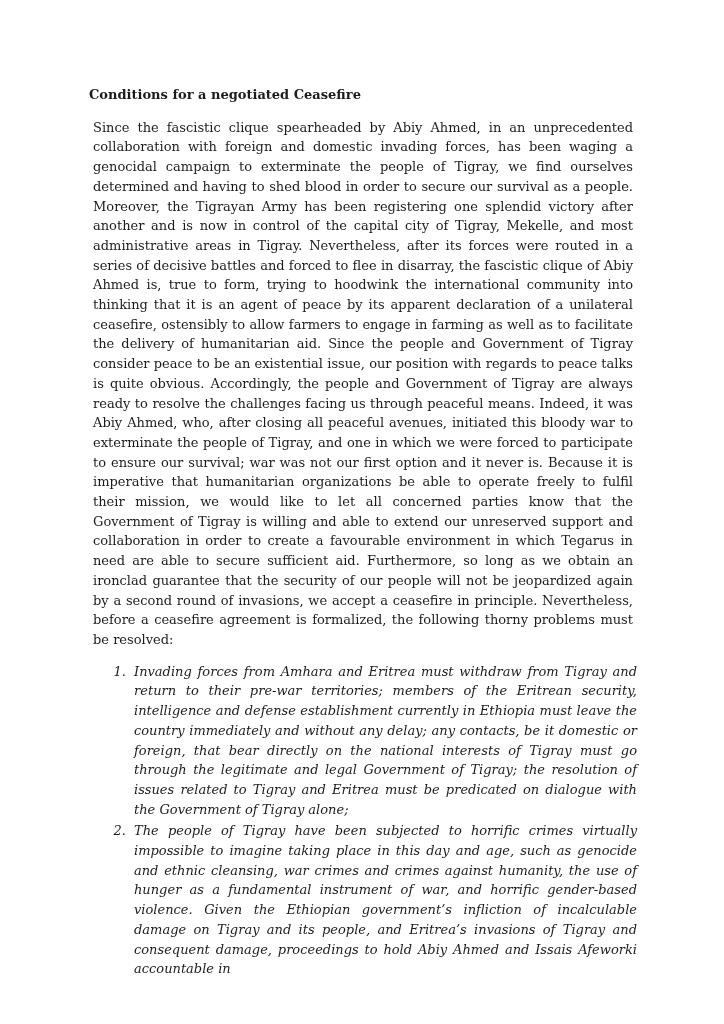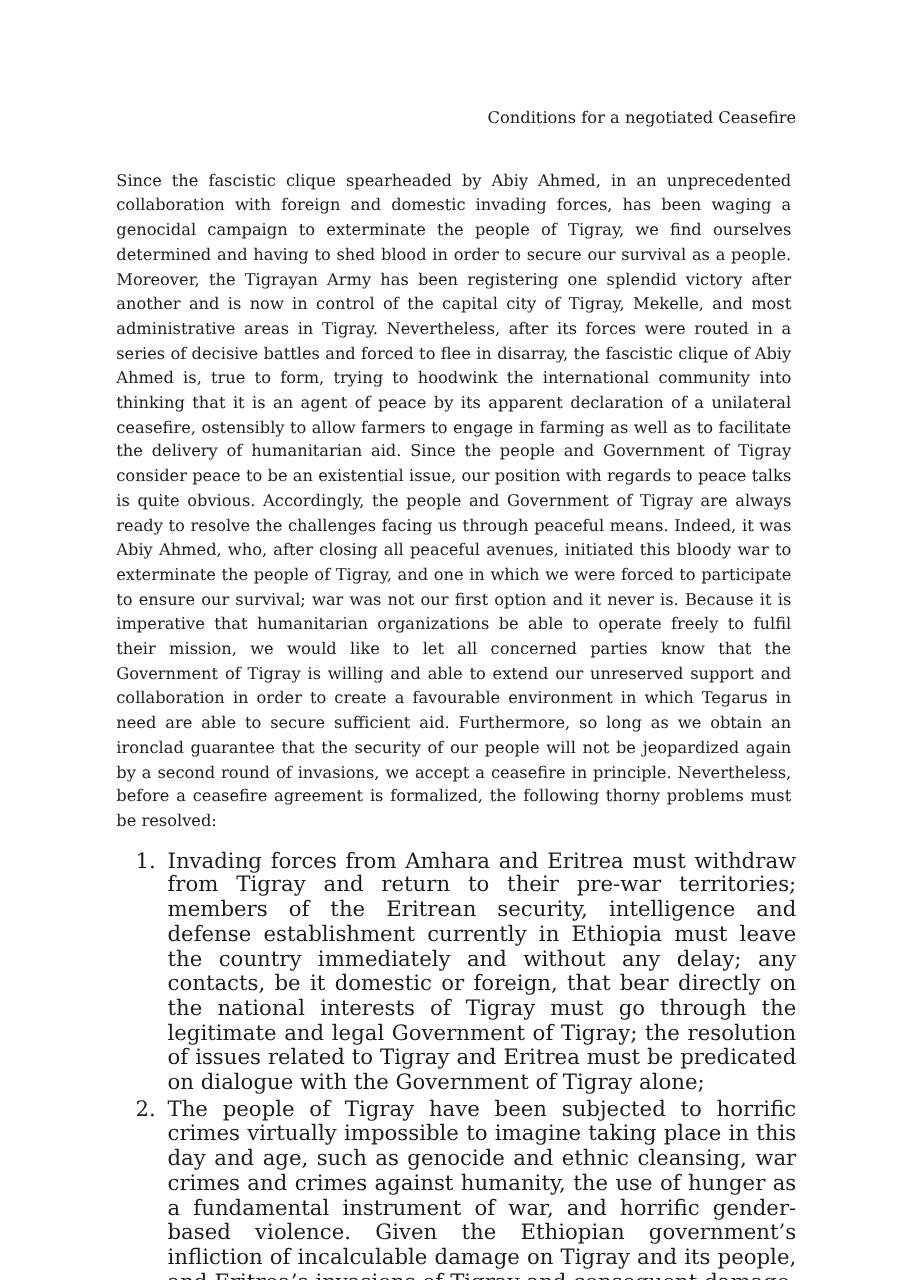--- a/index.html
+++ b/index.html
@@ -13,42 +13,43 @@
     height: 1024px;
     background: #ffffff;
     box-sizing: border-box;
     padding: 85px 87px 40px 89px;
     font-family: "DejaVu Serif", serif;
     color: #1c1c1c;
     overflow: hidden;
   }
   .doc-title {
     font-size: 13px;
-    font-weight: normal;
+    font-weight: bold;
     line-height: 19.7px;
-    margin: 0 0 31px 0;
-    text-align: right;
+    margin: 0 0 13px 0;
+    text-align: left;
   }
   .body-paragraph {
     font-size: 13px;
     line-height: 19.7px;
     text-align: justify;
     margin: 4px;
   }
   ol.numbered-list {
     margin: 12px 0 0 0;
     padding-left: 41px;
     list-style: decimal outside;
   }
   ol.numbered-list li {
-    font-size: 17px;
+    font-size: 13px;
     line-height: 19.7px;
     text-align: justify;
     padding-left: 4px;
     margin: 0 0 2px 0;
+    font-style: italic;
   }
 </style>
 </head>
 <body>
 
 <div class="page">
   <p class="doc-title">Conditions for a negotiated Ceasefire</p>
 
   <p class="body-paragraph">Since the fascistic clique spearheaded by Abiy Ahmed, in an unprecedented collaboration with foreign and domestic invading forces, has been waging a genocidal campaign to exterminate the people of Tigray, we find ourselves determined and having to shed blood in order to secure our survival as a people. Moreover, the Tigrayan Army has been registering one splendid victory after another and is now in control of the capital city of Tigray, Mekelle, and most administrative areas in Tigray. Nevertheless, after its forces were routed in a series of decisive battles and forced to flee in disarray, the fascistic clique of Abiy Ahmed is, true to form, trying to hoodwink the international community into thinking that it is an agent of peace by its apparent declaration of a unilateral ceasefire, ostensibly to allow farmers to engage in farming as well as to facilitate the delivery of humanitarian aid. Since the people and Government of Tigray consider peace to be an existential issue, our position with regards to peace talks is quite obvious. Accordingly, the people and Government of Tigray are always ready to resolve the challenges facing us through peaceful means. Indeed, it was Abiy Ahmed, who, after closing all peaceful avenues, initiated this bloody war to exterminate the people of Tigray, and one in which we were forced to participate to ensure our survival; war was not our first option and it never is. Because it is imperative that humanitarian organizations be able to operate freely to fulfil their mission, we would like to let all concerned parties know that the Government of Tigray is willing and able to extend our unreserved support and collaboration in order to create a favourable environment in which Tegarus in need are able to secure sufficient aid. Furthermore, so long as we obtain an ironclad guarantee that the security of our people will not be jeopardized again by a second round of invasions, we accept a ceasefire in principle. Nevertheless, before a ceasefire agreement is formalized, the following thorny problems must be resolved:</p>
 

